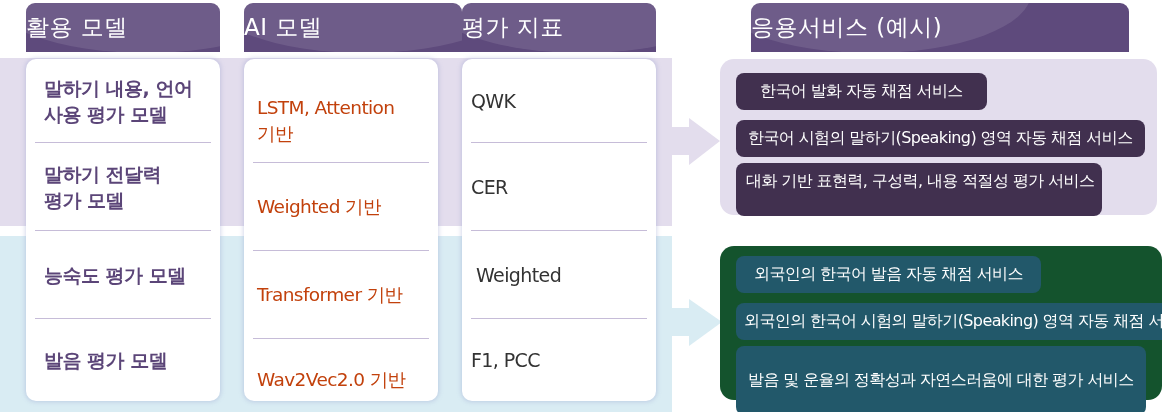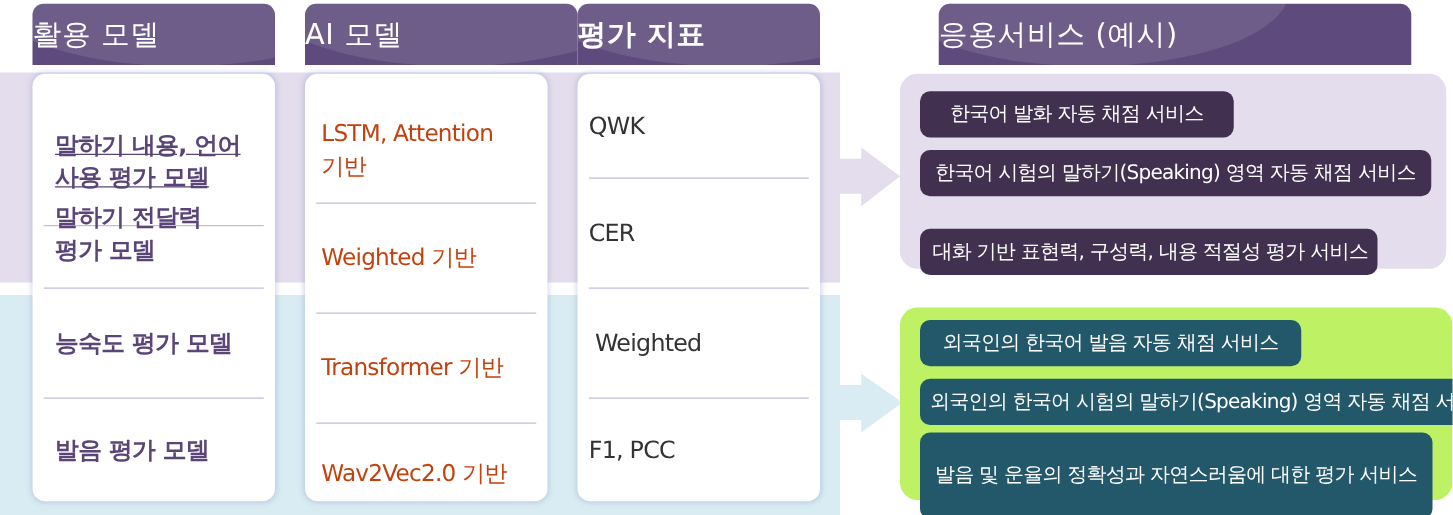--- a/index.html
+++ b/index.html
@@ -22,47 +22,47 @@
   .cell.sep::after { content:""; position:absolute; left:0; right:0; bottom:0; height:1px; background:#c6bcd8; }
   .c-model { color:#5b4578; font-size:19px; font-weight:bold; line-height:26px; padding-left:9px; letter-spacing:-0.5px; }
   .c-ai { color:#c2410c; font-size:18.5px; line-height:26px; padding-left:4px; letter-spacing:-0.6px;margin-top:20px; }
   .c-metric { color:#333; font-size:19px; line-height:28px; justify-content:flex-start; letter-spacing:-0.6px; }
   .c-metric.left { justify-content:flex-start; padding-left:5px; }
 
   .arrow { position:absolute; }
 
   .panel { position:absolute; left:720px; border-radius:14px; }
   .panel-purple { top:59px; height:156px; width:437px; background:#e3dded; }
-  .panel-blue { top:246px; height:154px; width:442px; background:#bef264; }
+  .panel-blue { top:246px; height:154px; width:442px; background:#14532d; }
   .pill { position:absolute; left:16px; height:37px; border-radius:8px; color:#fff; display:flex;
           align-items:center; padding:0 12px; font-size:16px; letter-spacing:-0.6px; white-space:nowrap; }
   .pill-purple { background:#41304f; }
   .pill-blue { background:#22586a; }
 </style>
 </head>
 <body>
 
 <div class="band band-purple"></div>
 <div class="band band-blue"></div>
 
 <div class="header" style="left:26px;width:194px;">
     <span>활용 모델</span>
   </div>
 <div class="header" style="left:244px;width:218px;">
     <span>AI 모델</span>
   </div>
-<div class="header" style="left:462px;width:194px;font-weight:bold;">
+<div class="header" style="left:462px;width:194px;">
     <span>평가 지표</span>
   </div>
 <div class="header" style="left:751px;width:378px;">
     <span>응용서비스 (예시)</span>
   </div>
 
 <div class="card" style="left:26px;width:194px;">
-  <div class="cell c-model sep" style="top:17px;height:105px;text-decoration:underline;">
+  <div class="cell c-model sep" style="top:0;height:84px;">
       <div><span>말하기 내용, 언어</span><br><span>사용 평가 모델</span></div>
     </div>
   <div class="cell c-model sep" style="top:172px;height:88px;">
       <span>능숙도 평가 모델</span>
     </div>
   <div class="cell c-model sep" style="top:84px;height:88px;">
       <div><span>말하기 전달력</span><br><span>평가 모델</span></div>
     </div>
   <div class="cell c-model" style="top:260px;height:82px;">
       <span>발음 평가 모델</span>
@@ -102,20 +102,20 @@
 <svg class="arrow" style="left:672px;top:116px;" width="50" height="52">
   <polygon points="0,11 17,11 17,2 48,25 17,49 17,39 0,39" fill="#e3dded"></polygon>
 </svg>
 <svg class="arrow" style="left:672px;top:297px;" width="52" height="52">
   <polygon points="0,11 17,11 17,2 50,25 17,49 17,39 0,39" fill="#d9ecf3"></polygon>
 </svg>
 
 <div class="panel panel-purple">
   <div class="pill pill-purple" style="top:14px;padding:0 24px;">한국어 발화 자동 채점 서비스</div>
   <div class="pill pill-purple" style="top:61px;">한국어 시험의 말하기(Speaking) 영역 자동 채점 서비스</div>
-  <div class="pill pill-purple" style="top:124px;padding:0 8px 0 10px;">대화 기반 표현력, 구성력, 내용 적절성 평가 서비스</div>
+  <div class="pill pill-purple" style="top:104px;padding:0 8px 16px 10px;">대화 기반 표현력, 구성력, 내용 적절성 평가 서비스</div>
 </div>
 
 <div class="panel panel-blue">
   <div class="pill pill-blue" style="top:10px;padding:0 18px;">외국인의 한국어 발음 자동 채점 서비스</div>
   <div class="pill pill-blue" style="top:57px;padding:0 6px 0 8px;">외국인의 한국어 시험의 말하기(Speaking) 영역 자동 채점 서비스</div>
   <div class="pill pill-blue" style="top:100px;padding:16px 12px;">발음 및 운율의 정확성과 자연스러움에 대한 평가 서비스</div>
 </div>
 
 </body></html>

